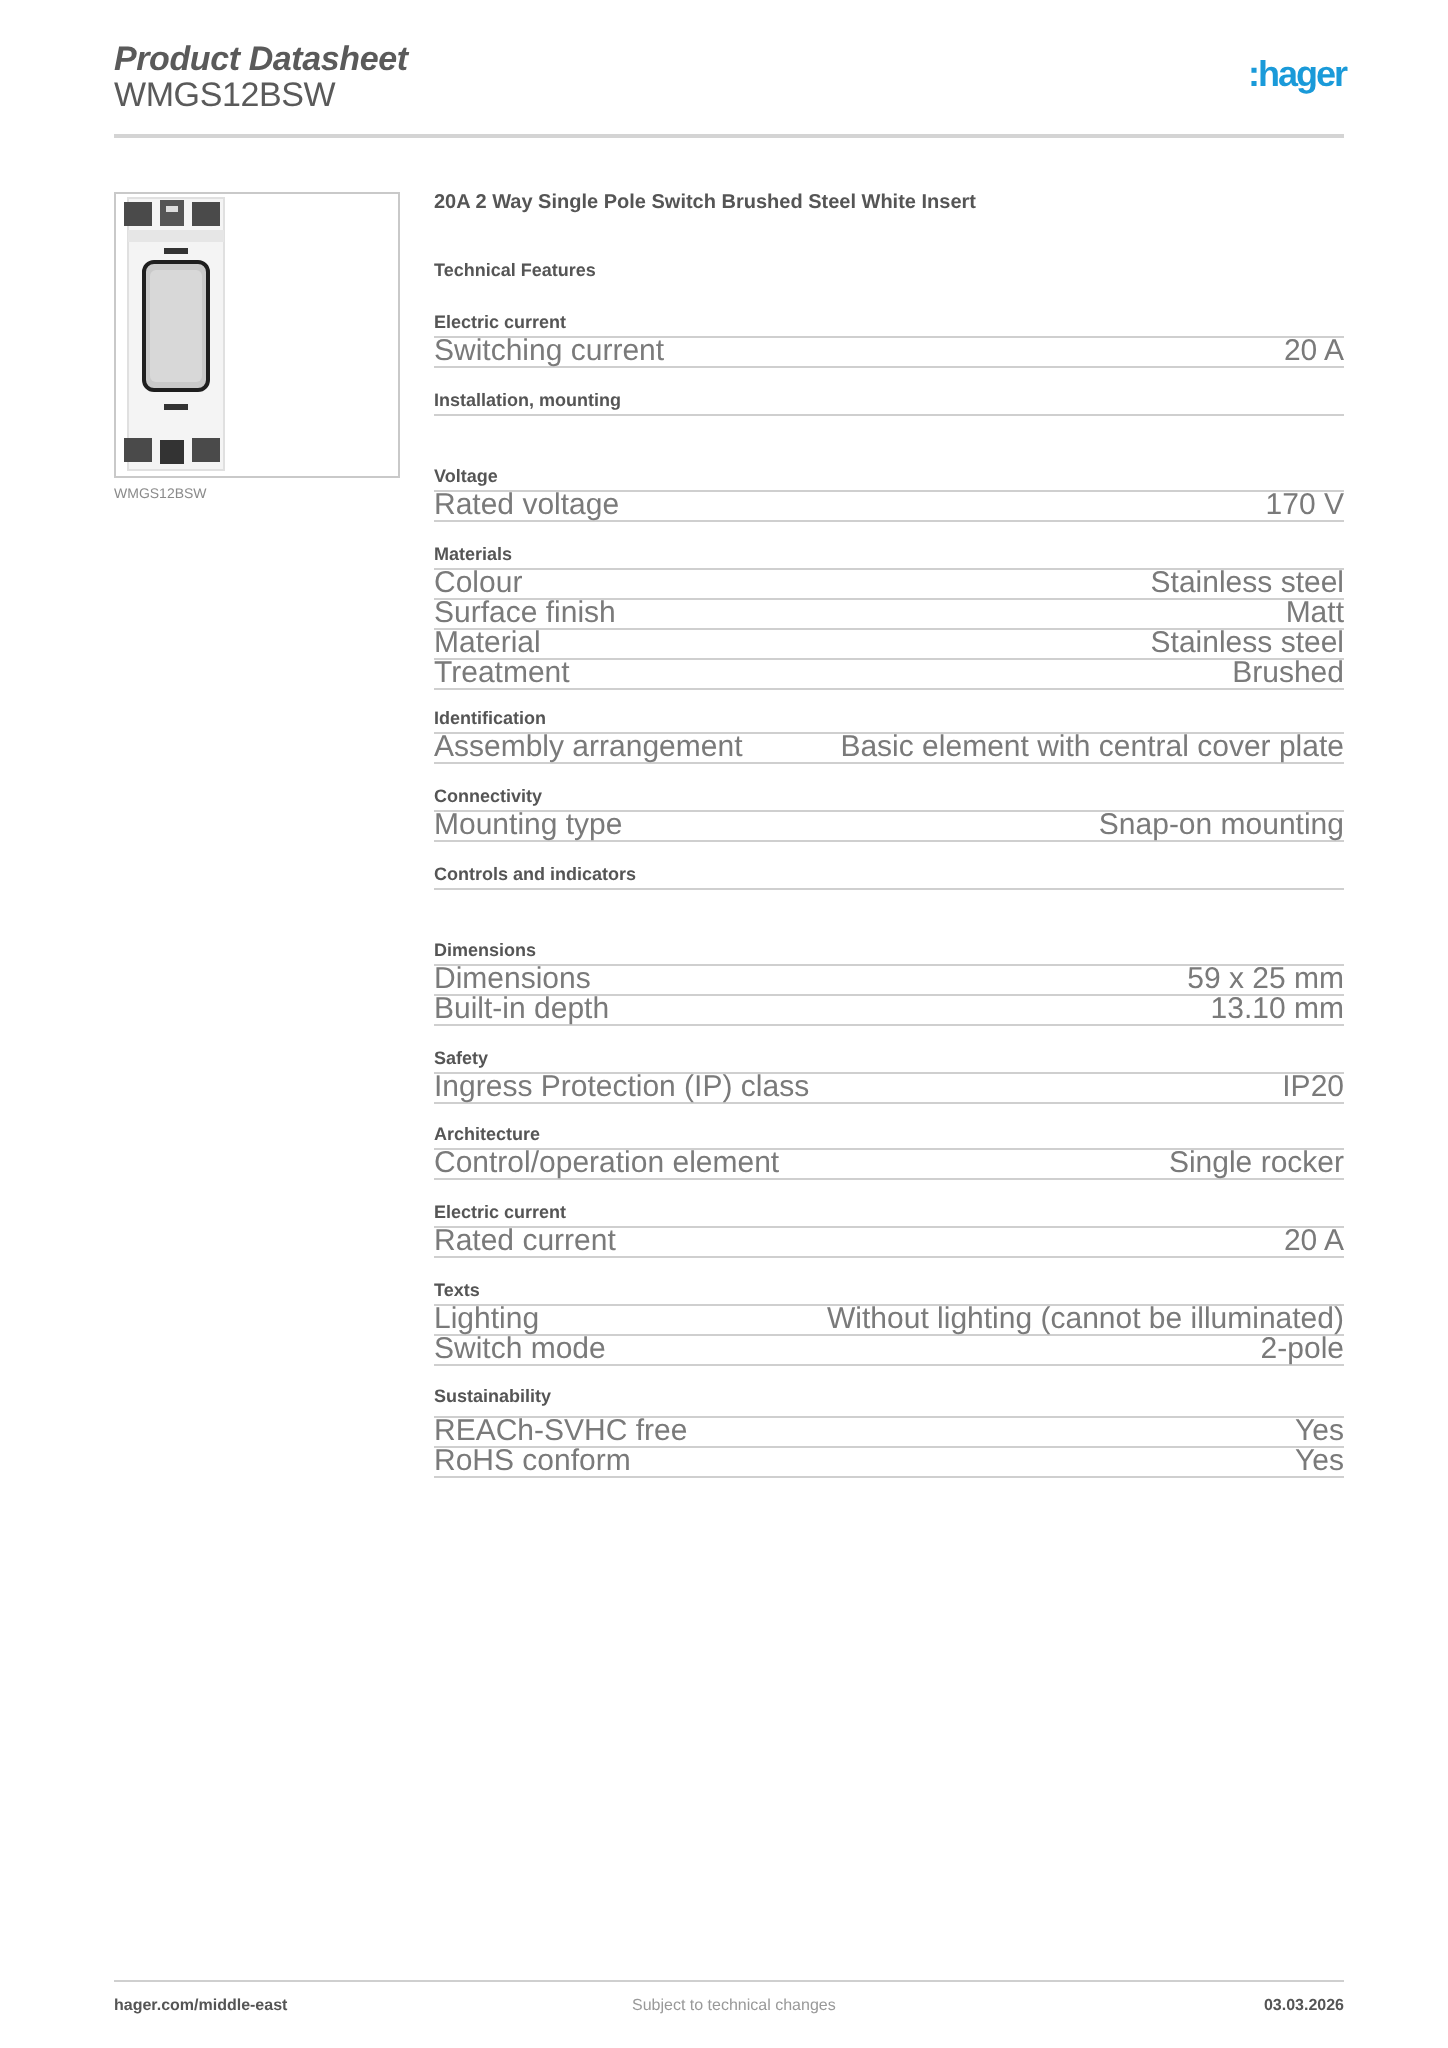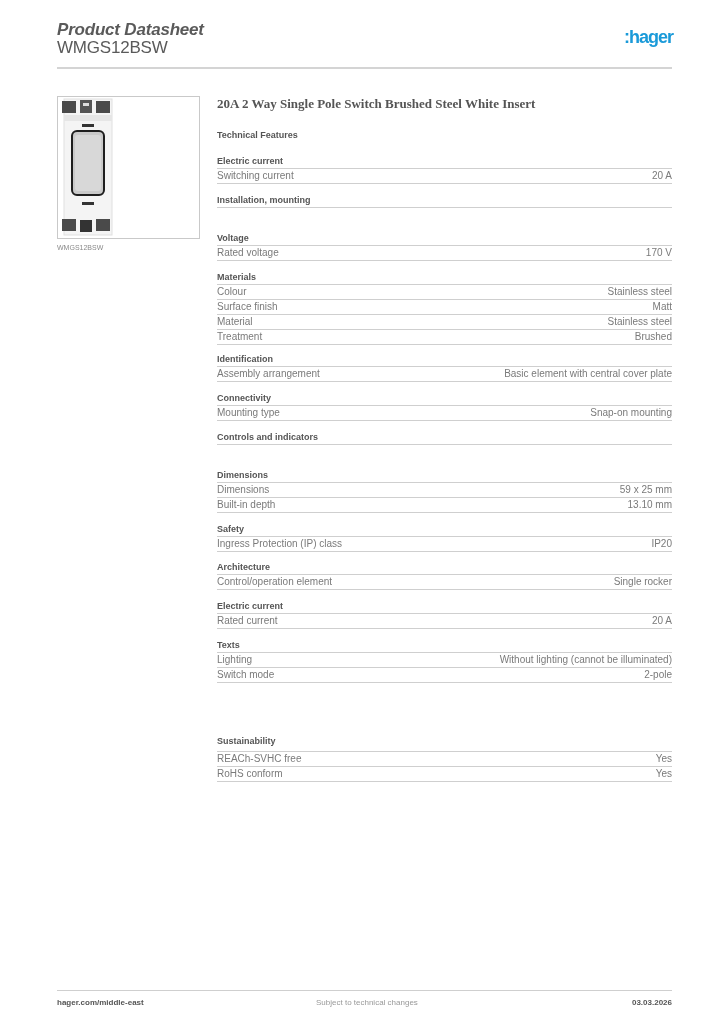--- a/index.html
+++ b/index.html
@@ -3,25 +3,25 @@
 <meta charset="utf-8">
 <style>
   html, body { margin:0; padding:0; background:#ffffff; }
   body { width:724px; height:1024px; position:relative; font-family:"Liberation Sans", sans-serif; color:#6b6b6b; overflow:hidden; }
   .doc-title { position:absolute; left:57px; top:20px; font-size:17px; font-weight:bold; color:#5a5a5a; letter-spacing:-0.2px;font-style:italic; }
   .doc-subtitle { position:absolute; left:57px; top:38px; font-size:17px; color:#5a5a5a; letter-spacing:-0.2px; }
   .logo { position:absolute; right:51px; top:27px; font-size:18px; font-weight:bold; color:#1a9ad9; letter-spacing:-1px; }
   .header-rule { position:absolute; left:57px; width:615px; top:67px; height:2px; background:#d4d4d4; }
   .image-box { position:absolute; left:57px; top:96px; width:143px; height:143px; border:1px solid #c9c9c9; box-sizing:border-box; }
   .image-caption { position:absolute; left:57px; top:244px; font-size:7px; color:#8a8a8a; }
-  .product-name { position:absolute; left:217px; top:96px; font-size:13px; font-weight:bold; color:#555;font-family:Liberation Serif, serif; }
+  .product-name { position:absolute; left:217px; top:96px; font-size:10px; font-weight:bold; color:#555; }
   .tech-title { position:absolute; left:217px; top:130px; font-size:9px; font-weight:bold; color:#555; }
   .spec { position:absolute; left:217px; width:455px; }
   .sec-h { font-size:9px; font-weight:bold; color:#555; height:14px; line-height:14px; border-bottom:1px solid #cfcfcf; }
-  .row { display:flex; justify-content:space-between; font-size:10px; color:#7a7a7a; height:14px; line-height:14px; border-bottom:1px solid #cfcfcf; }
+  .row { display:flex; justify-content:space-between; font-size:15px; color:#7a7a7a; height:14px; line-height:14px; border-bottom:1px solid #cfcfcf; }
   .row .v { text-align:right; }
   .footer-rule { position:absolute; left:57px; width:615px; top:990px; height:1px; background:#cfcfcf; }
   .footer-left { position:absolute; left:57px; top:998px; font-size:8px; font-weight:bold; color:#555; }
   .footer-mid { position:absolute; left:316px; top:998px; font-size:8px; color:#999; }
   .footer-right { position:absolute; right:52px; top:998px; font-size:8px; font-weight:bold; color:#555; }
 </style>
 </head>
 <body>
 
 <div>
@@ -155,21 +155,21 @@
       <span>Lighting</span>
       <span class="v">Without lighting (cannot be illuminated)</span>
     </div>
   <div class="row">
       <span>Switch mode</span>
       <span class="v">2-pole</span>
     </div>
 </div>
 
 <div class="spec" style="top:691px">
-  <div class="sec-h" style="height:17px;line-height:14px;margin-top:43px;">Sustainability</div>
+  <div class="sec-h" style="height:17px;line-height:14px;">Sustainability</div>
   <div class="row">
       <span>REACh-SVHC free</span>
       <span class="v">Yes</span>
     </div>
   <div class="row">
       <span>RoHS conform</span>
       <span class="v">Yes</span>
     </div>
 </div>
 

